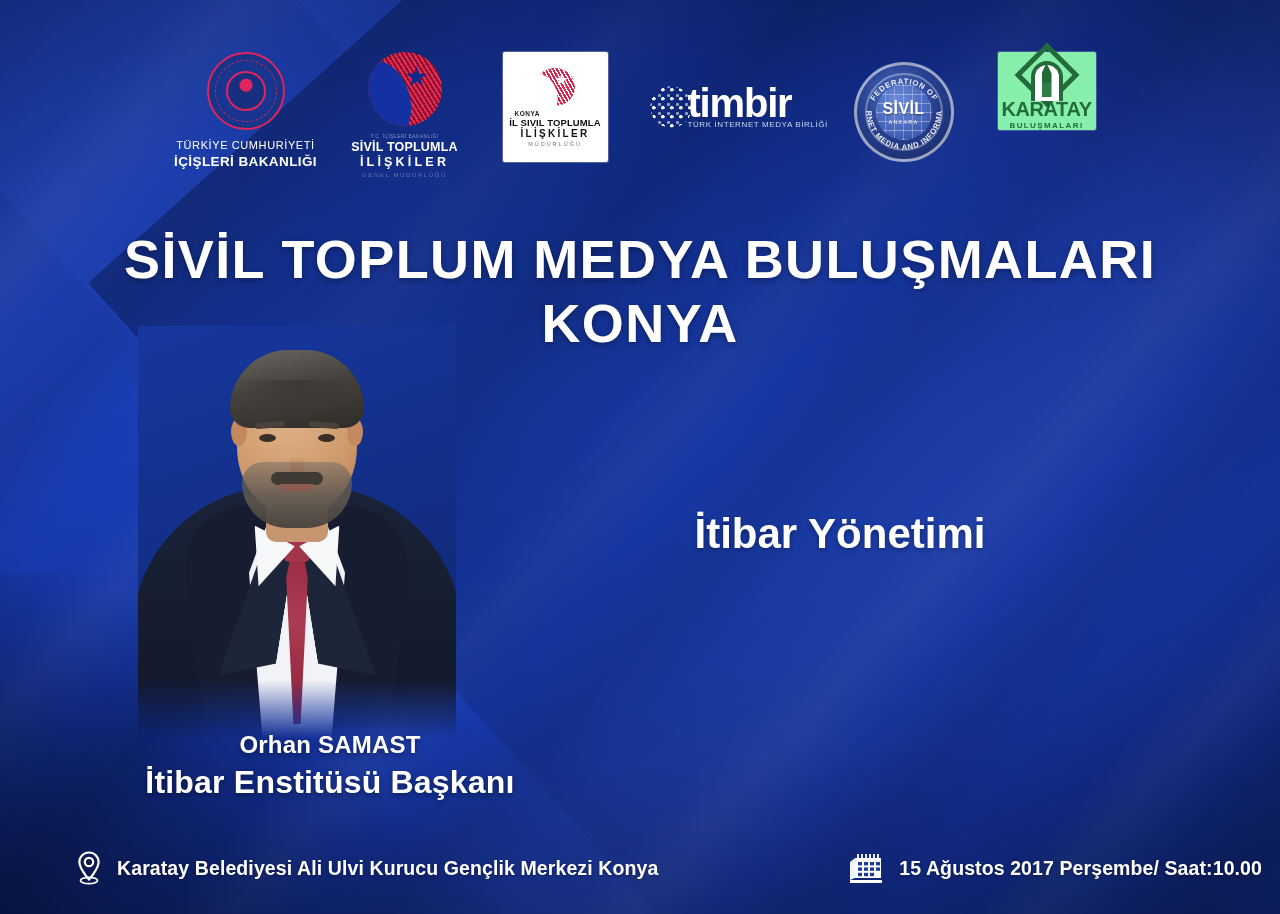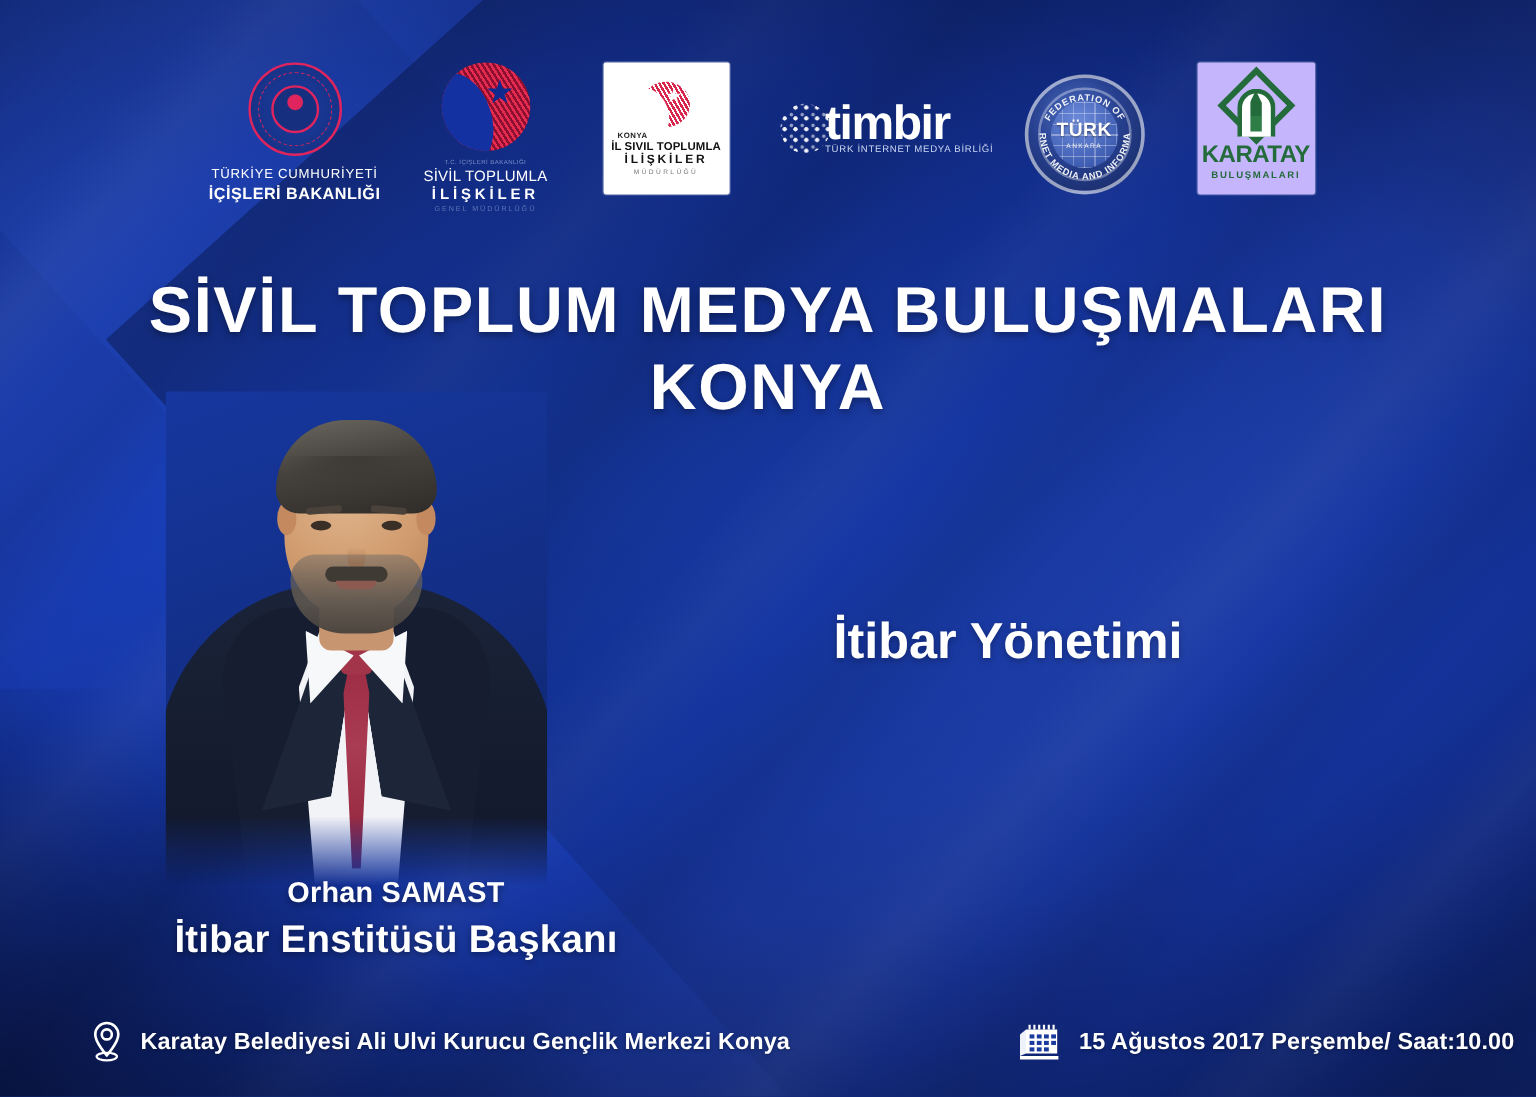--- a/index.html
+++ b/index.html
@@ -93,21 +93,21 @@
   
   .logo-stk{width:128px;}
   .stk-mark{width:74px;height:74px;border-radius:50%;position:relative;overflow:hidden;
     background:repeating-linear-gradient(58deg,#e62b50 0 2px, #8b1030 2px 4px);}
   .stk-mark:before{content:"";position:absolute;left:-18px;top:8px;width:60px;height:82px;
     background:#1431a2;border-radius:50% 48% 50% 50%;transform:rotate(-18deg);}
   .stk-star{position:absolute;right:14px;top:14px;width:22px;height:22px;
     background:#0f2a8e;
     clip-path:polygon(50% 0%,61% 35%,98% 35%,68% 57%,79% 91%,50% 70%,21% 91%,32% 57%,2% 35%,39% 35%);}
   .stk-sub{color:#93a7d8;font-size:5px;letter-spacing:.4px;margin-top:7px;white-space:nowrap;opacity:.8;}
-  .stk-t1{color:#fff;font-size:12.5px;font-weight:normal;letter-spacing:.2px;margin-top:1px;white-space:nowrap;}
+  .stk-t1{color:#fff;font-size:12.5px;font-weight:bold;letter-spacing:.2px;margin-top:1px;white-space:nowrap;}
   .stk-t2{color:#fff;font-size:12.5px;font-weight:bold;letter-spacing:3.2px;margin-top:1px;white-space:nowrap;}
   .stk-t3{color:#5d73b5;font-size:6px;letter-spacing:1.6px;margin-top:3px;white-space:nowrap;}
 
   
   .logo-konya{
     width:105px;height:110px;background:#fff;border-radius:2px;
     display:flex;flex-direction:column;align-items:center;justify-content:center;
     padding:6px 4px;box-shadow:0 0 0 1px rgba(255,255,255,.25);}
   .ky-mark{width:40px;height:38px;position:relative;overflow:hidden;margin-bottom:4px;}
   .ky-mark:before{content:"";position:absolute;inset:0;border-radius:50%;
@@ -148,21 +148,21 @@
       radial-gradient(circle at 40% 32%, #6f8ddd, #2b4aa0);
     display:flex;align-items:center;justify-content:center;flex-direction:column;
     position:relative;z-index:2;}
   .imef-txt{color:#fff;font-size:16px;font-weight:bold;letter-spacing:.4px;text-shadow:0 1px 2px rgba(0,0,0,.5);}
   .imef-city{color:#eee;font-size:5.5px;letter-spacing:1.2px;margin-top:1px;}
   .imef-arc{position:absolute;inset:0;}
   .imef-arc text{fill:#ffffff;font-size:8.2px;font-weight:bold;letter-spacing:.8px;
     font-family:"Liberation Sans",sans-serif;opacity:.92;}
 
   
-  .logo-karatay{width:98px;height:110px;background:#c4b5fd;border-radius:2px;
+  .logo-karatay{width:98px;height:78px;background:#86efac;border-radius:2px;
     display:flex;flex-direction:column;align-items:center;justify-content:center;gap:2px;
     box-shadow:0 0 0 1px rgba(255,255,255,.2);}
   .kt-emblem{width:58px;height:52px;position:relative;}
   .kt-emblem .f1{position:absolute;left:6px;top:0;width:46px;height:46px;
     border:5px solid #246b3b;transform:rotate(45deg);}
   .kt-emblem .f2{position:absolute;left:13px;top:9px;width:32px;height:40px;
     border:4px solid #246b3b;border-bottom:none;border-radius:16px 16px 0 0;background:#fff;}
   .kt-emblem .f3{position:absolute;left:24px;top:11px;width:10px;height:34px;
     background:linear-gradient(#246b3b 0 60%, #2e7d47 60% 100%);
     clip-path:polygon(50% 0%,100% 30%,100% 100%,0% 100%,0% 30%);}
@@ -320,21 +320,21 @@
       <div class="imef-ring">
         <svg class="imef-arc" viewBox="0 0 100 100">
           <defs>
             <path id="arcTop" d="M 14,56 A 36,36 0 0 1 86,56"></path>
             <path id="arcBot" d="M 10,50 A 40,40 0 0 0 90,50"></path>
           </defs>
           <text><textPath href="#arcTop" startOffset="50%" text-anchor="middle">FEDERATION OF</textPath></text>
           <text><textPath href="#arcBot" startOffset="50%" text-anchor="middle">INTERNET MEDIA AND INFORMATICS</textPath></text>
         </svg>
         <div class="imef-globe">
-          <div class="imef-txt">TÜRK</div>
+          <div class="imef-txt">SİVİL</div>
           <div class="imef-city">ANKARA</div>
         </div>
       </div>
     </div>
 
     <div class="logo logo-karatay">
       <div class="kt-emblem">
         <div class="f1"></div>
         <div class="f2"></div>
         <div class="f3"></div>

